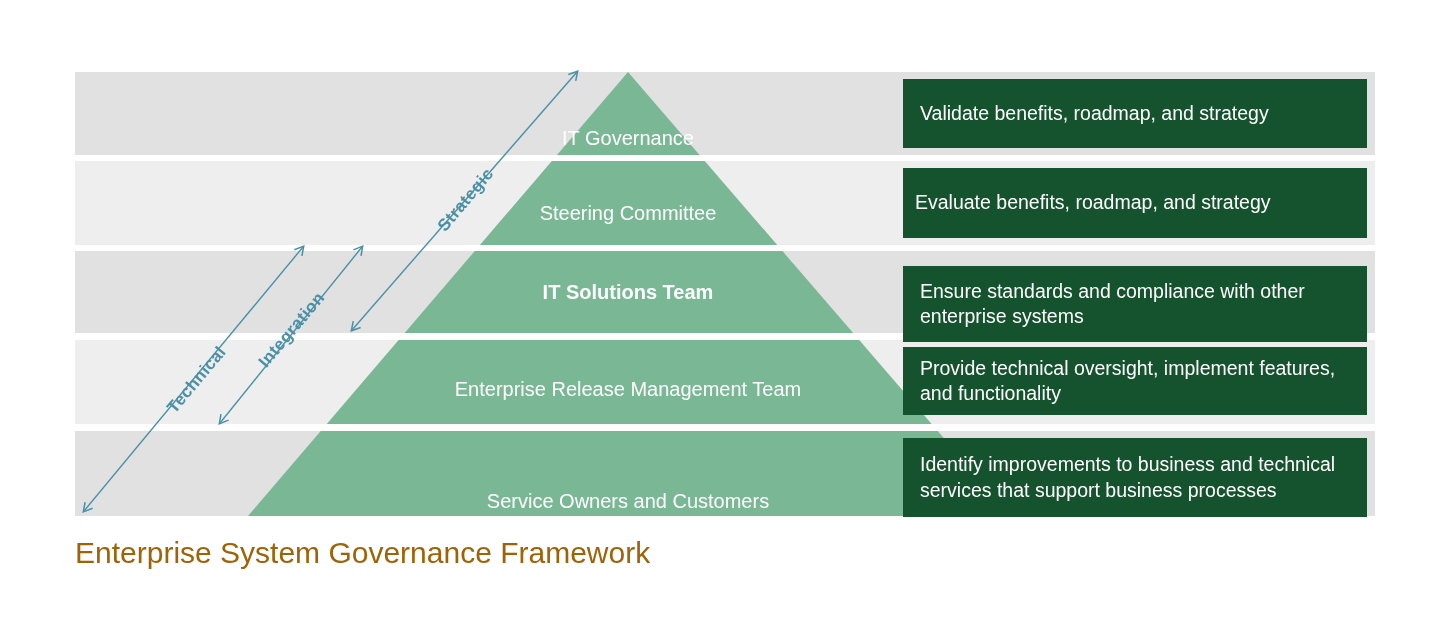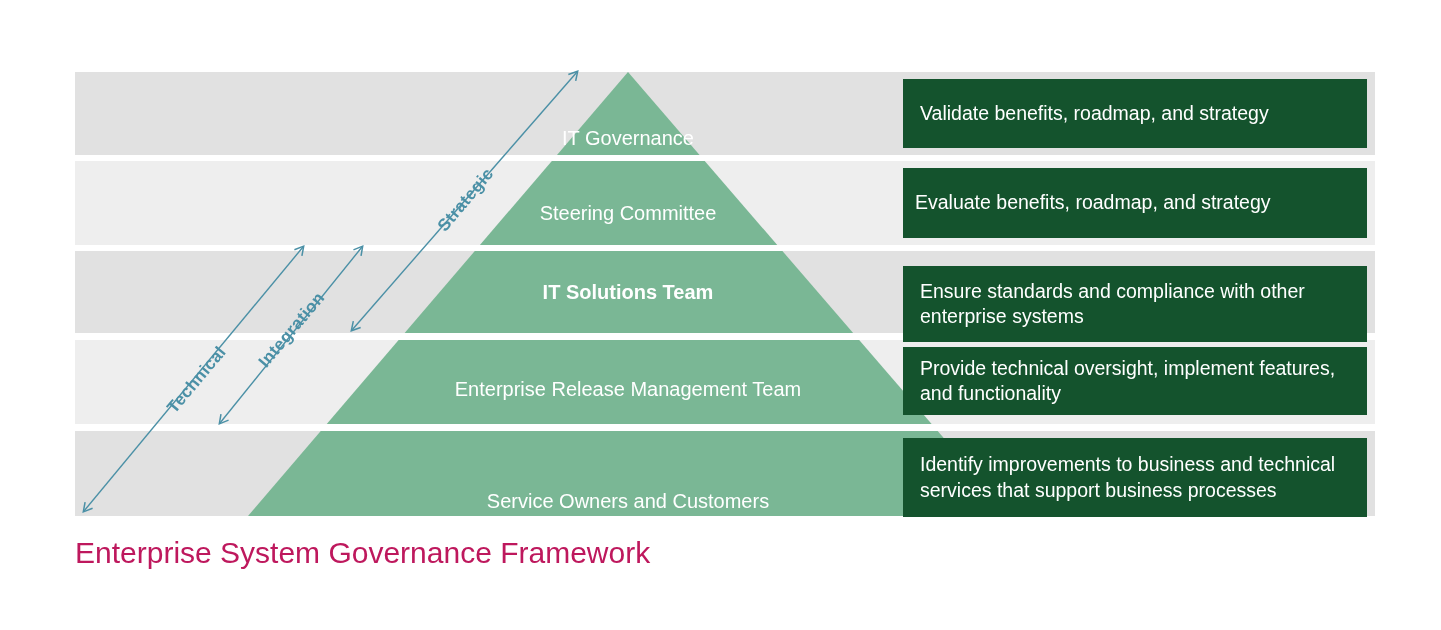--- a/index.html
+++ b/index.html
@@ -84,21 +84,21 @@
   .arrow-label.al-technical   { left: 197px; top: 380px; }
   .arrow-label.al-integration { left: 292px; top: 330px; }
   .arrow-label.al-strategic   { left: 466px; top: 200px; }
 
   
   .title {
     position: absolute;
     left: 75px;
     top: 536px;
     font-size: 30px;
-    color: #be185d;
+    color: #a16207;
   }
 </style>
 </head>
 <body>
 
 <div class="canvas">
 
   <div class="band b1"></div>
   <div class="band b2"></div>
   <div class="band b3"></div>

